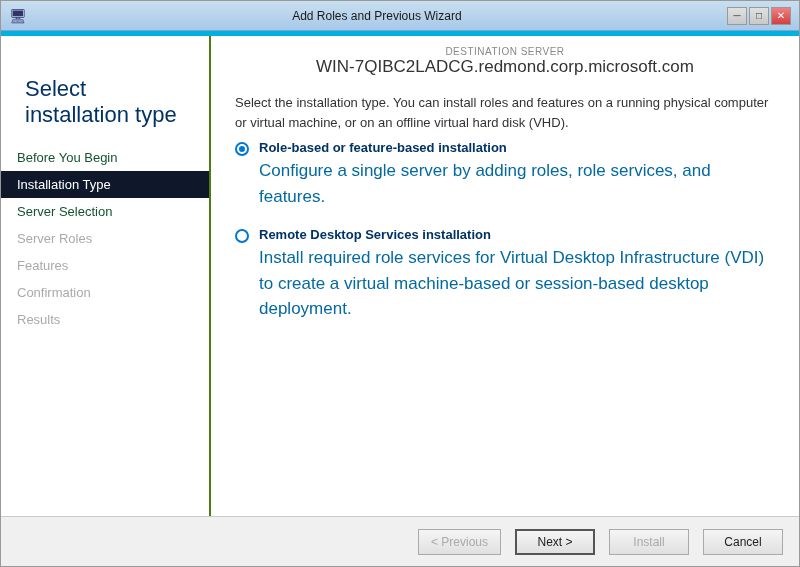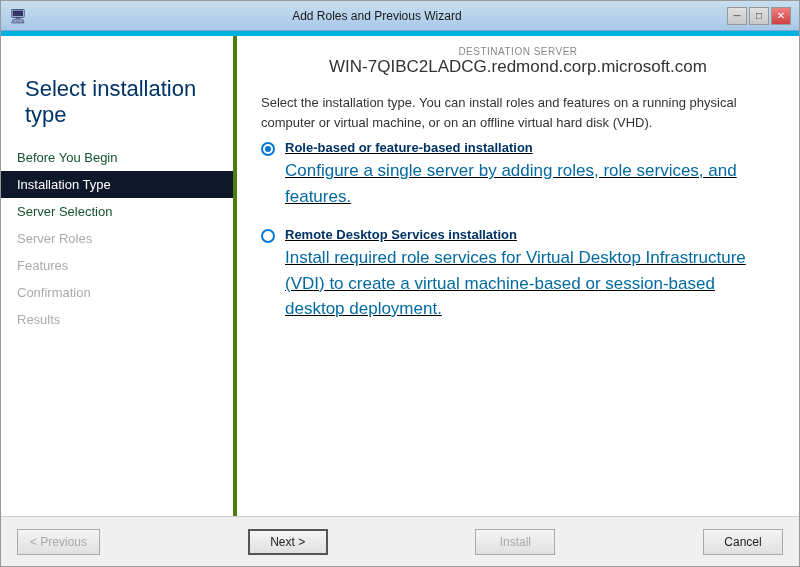--- a/index.html
+++ b/index.html
@@ -58,23 +58,23 @@
     .title-btn.close {
       background: linear-gradient(to bottom, #f08080, #d04040);
       color: white;
     }
     .content-area {
       display: flex;
       flex: 1;
       overflow: hidden;
     }
     .left-panel {
-      width: 236px;
+      width: 210px;
       background: white;
-      border-right: 4px solid #4d7c0f;
+      border-right: 2px solid #4d7c0f;
       padding: 20px 0;
       flex-shrink: 0;
     }
     .page-title-area {
       padding: 20px 24px 16px 24px;
     }
     .page-title {
       font-size: 22px;
       font-weight: 300;
       color: #003366;
@@ -150,40 +150,39 @@
     }
     .radio-btn.selected::after {
       content: '';
       width: 6px;
       height: 6px;
       border-radius: 50%;
       background: #0078d4;
     }
     .option-text {
       flex: 1;
-      text-decoration: underline;
     }
     .option-title {
       font-weight: bold;
       color: #003366;
       font-size: 13px;
       margin-bottom: 3px;
     }
     .option-desc {
       color: #0369a1;
       font-size: 17px;
       line-height: 1.5;
     }
     .footer {
       background: #f0f0f0;
       border-top: 1px solid #ccc;
       padding: 10px 16px;
       display: flex;
       align-items: center;
-      justify-content: space-between;
+      justify-content: flex-end;
       gap: 14px;
       flex-shrink: 0;
       height: 50px;
     }
     .btn {
       min-width: 80px;
       height: 26px;
       padding: 0 12px;
       border: 1px solid #aaa;
       background: linear-gradient(to bottom, #f5f5f5, #e0e0e0);

